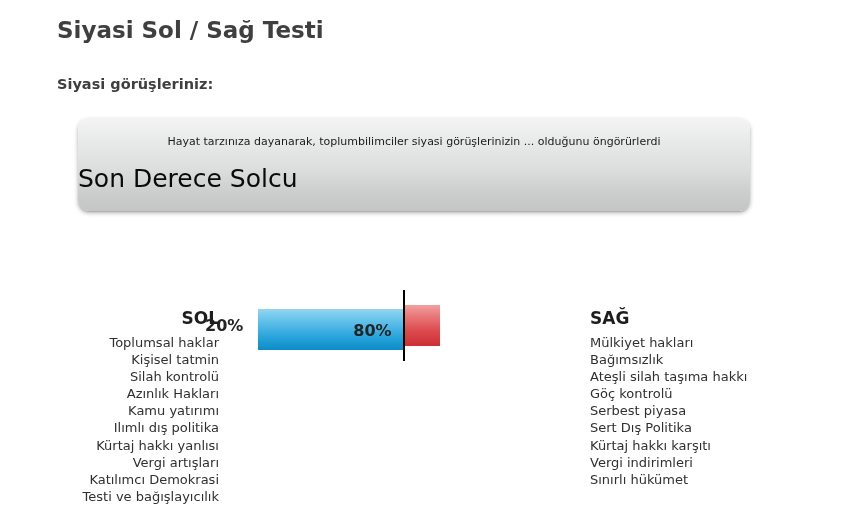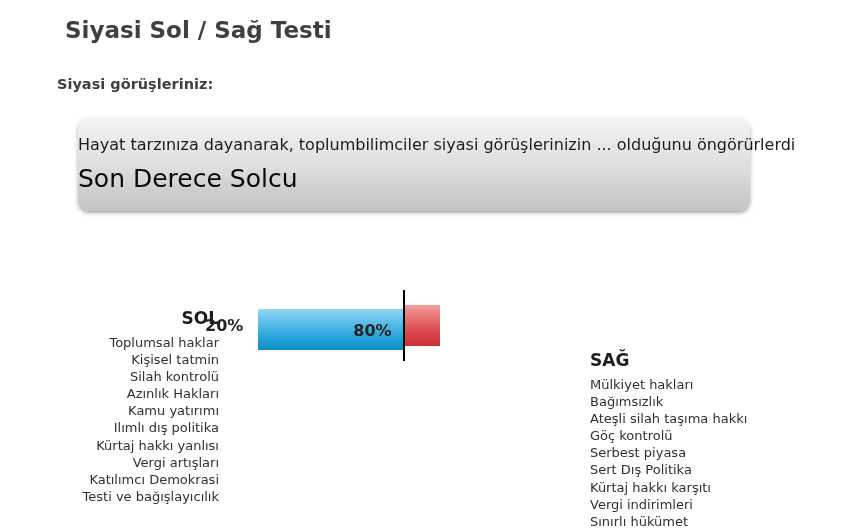--- a/index.html
+++ b/index.html
@@ -18,21 +18,20 @@
   
   .page-title {
     position: absolute;
     left: 57px;
     top: 17px;
     font-size: 23px;
     font-weight: bold;
     color: #3f3f3f;
     letter-spacing: 0px;
     white-space: nowrap;
-    margin-left: 8px;
   }
 
   .subtitle {
     position: absolute;
     left: 57px;
     top: 76px;
     font-size: 14.5px;
     font-weight: bold;
     color: #3f3f3f;
     white-space: nowrap;
@@ -49,22 +48,22 @@
     border-radius: 11px;
     background: linear-gradient(to bottom, #f4f4f4 0%, #eceded 16%, #dcdddd 55%, #cbcccc 82%, #c4c5c5 100%);
     box-shadow: 0 2px 4px rgba(0,0,0,0.30), 0 1px 1px rgba(0,0,0,0.12);
     box-sizing: border-box;
   }
   .result-lead {
     position: absolute;
     left: 0;
     right: 0;
     top: 17px;
-    text-align: right;
-    font-size: 16px;
+    text-align: center;
+    font-size: 11px;
     color: #1b1b1b;
     white-space: nowrap;
   }
   .result-value {
     position: absolute;
     left: 0;
     right: 0;
     top: 46px;
     text-align: left;
     font-size: 25px;
@@ -131,21 +130,20 @@
   }
   .col-left {
     left: 38px;
     width: 181px;
     text-align: right;
   }
   .col-right {
     left: 590px;
     width: 240px;
     text-align: left;
-    margin-top: 42px;
   }
   .col-heading {
     font-size: 17px;
     font-weight: bold;
     color: #1d1d1d;
     margin: 0 0 7px 0;
     line-height: 17px;
   }
   .col-item {
     font-size: 13px;

